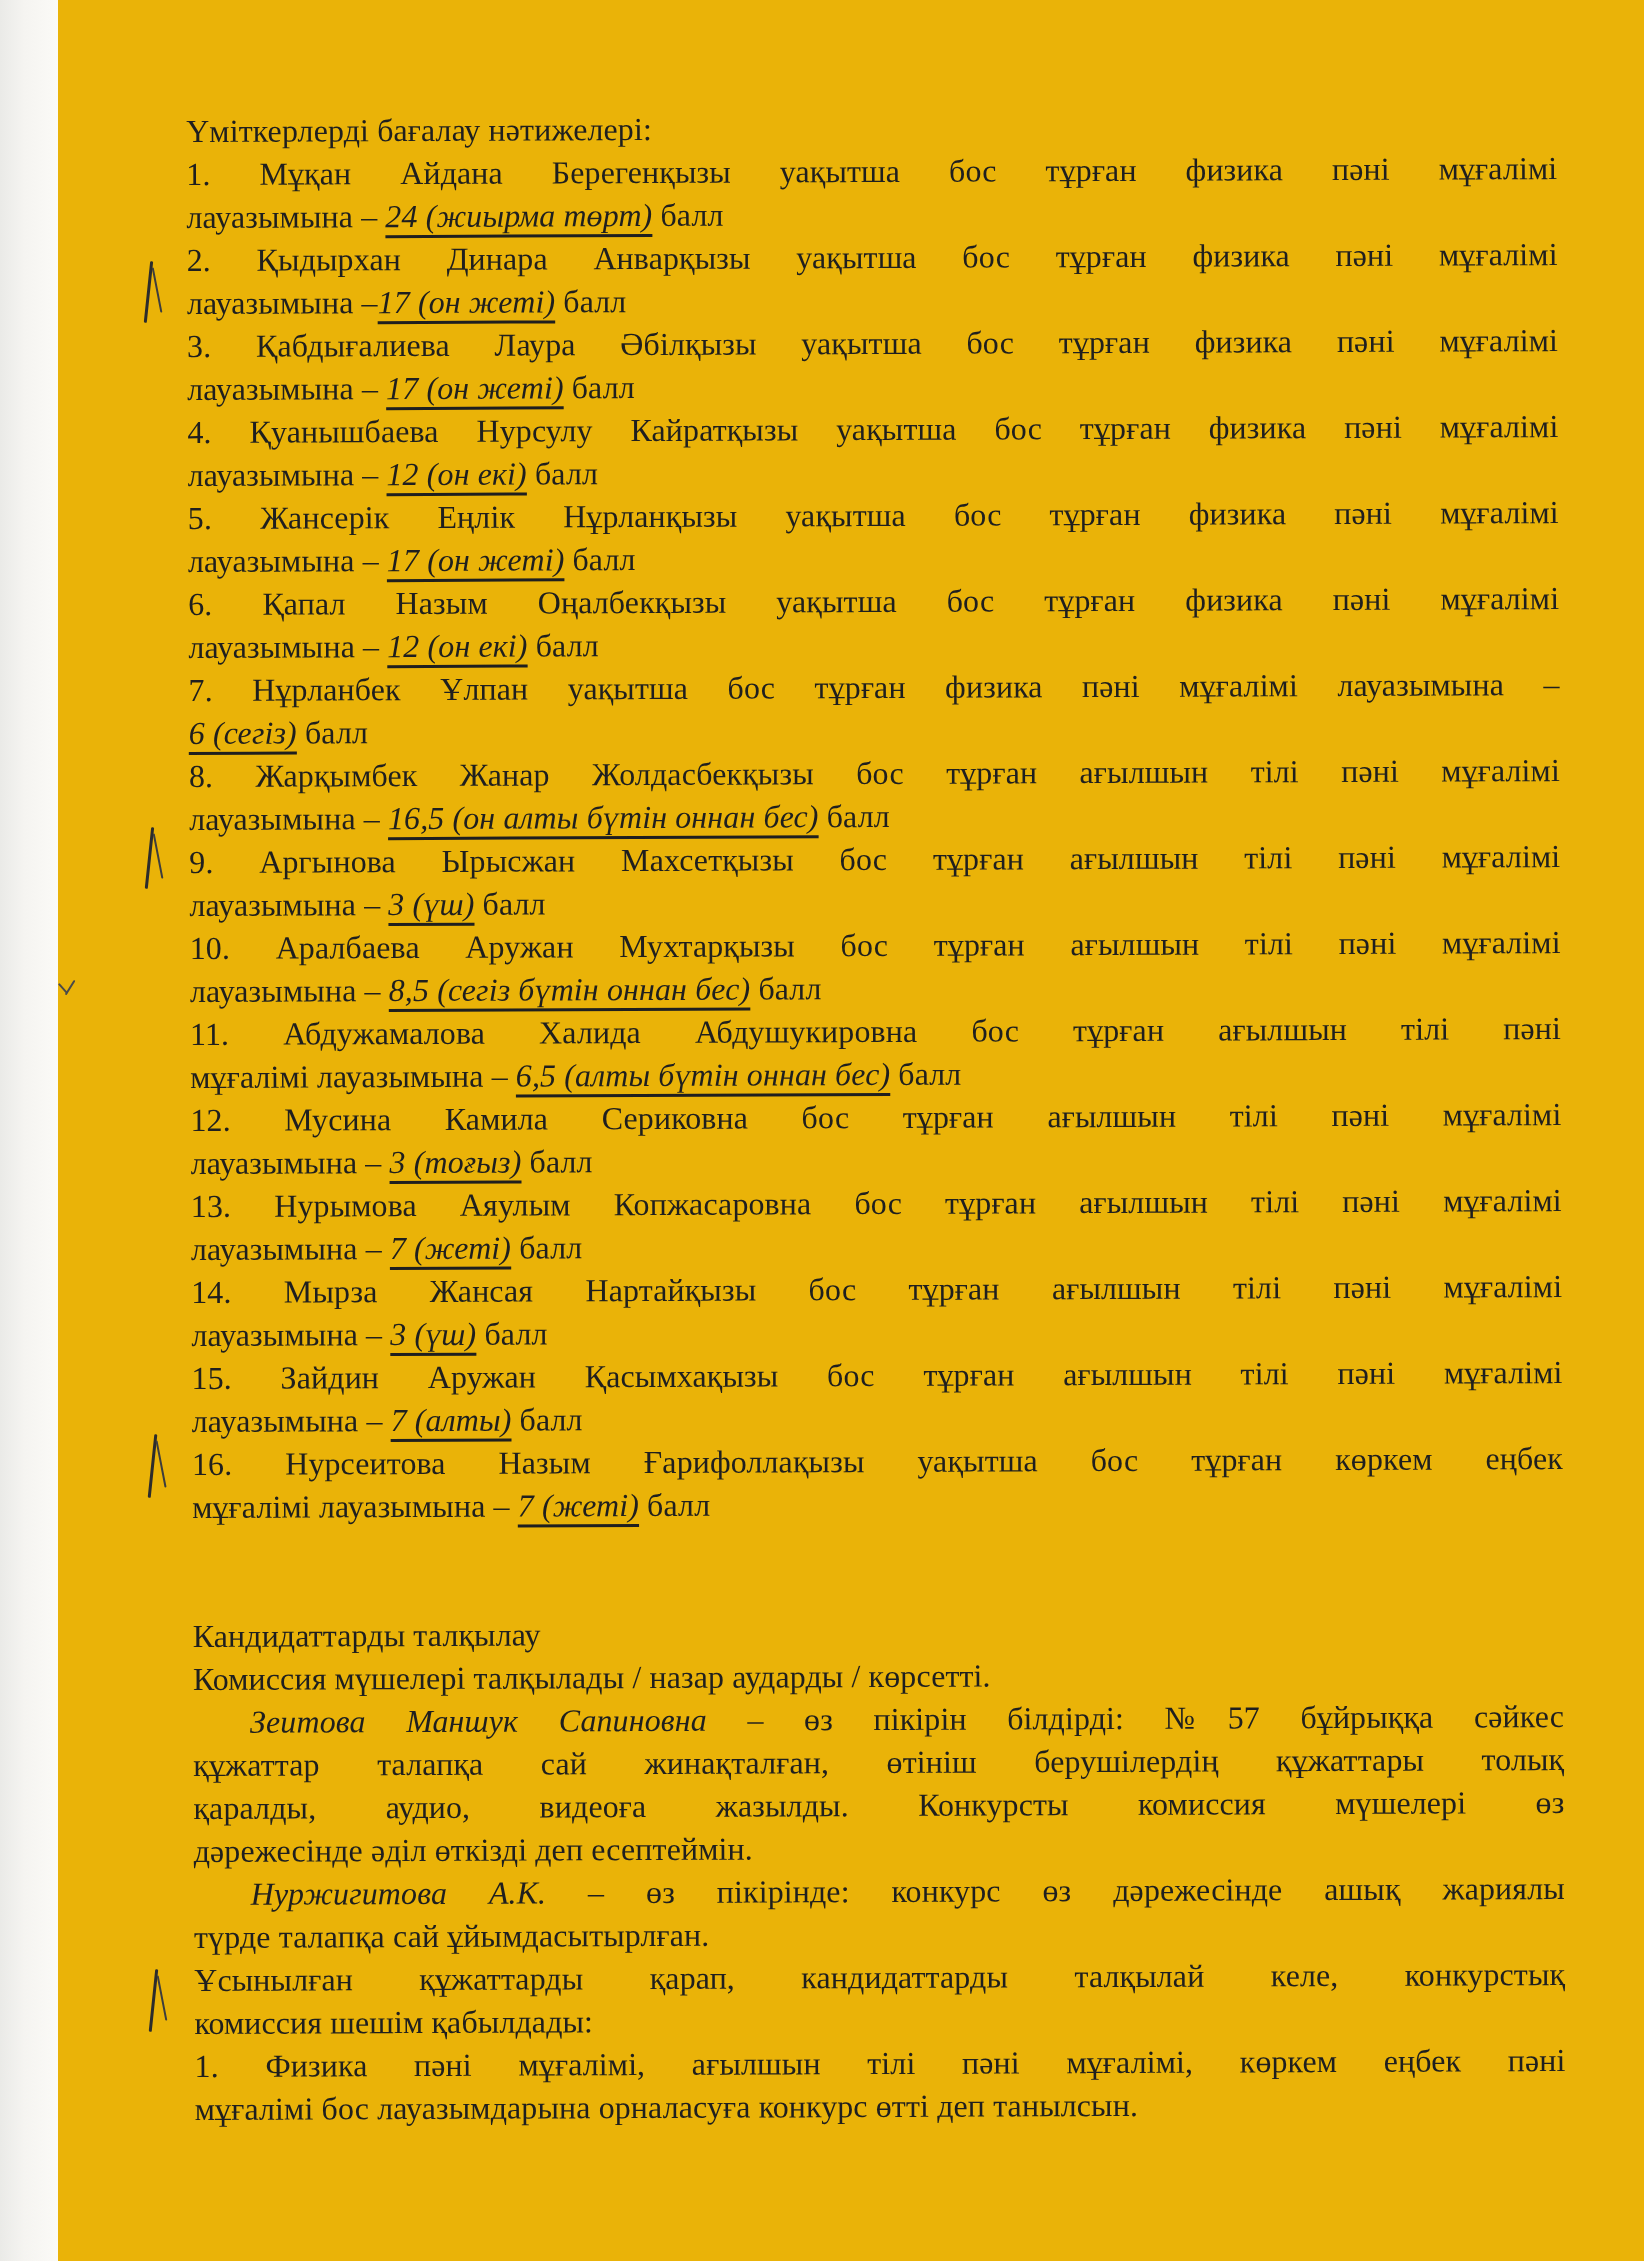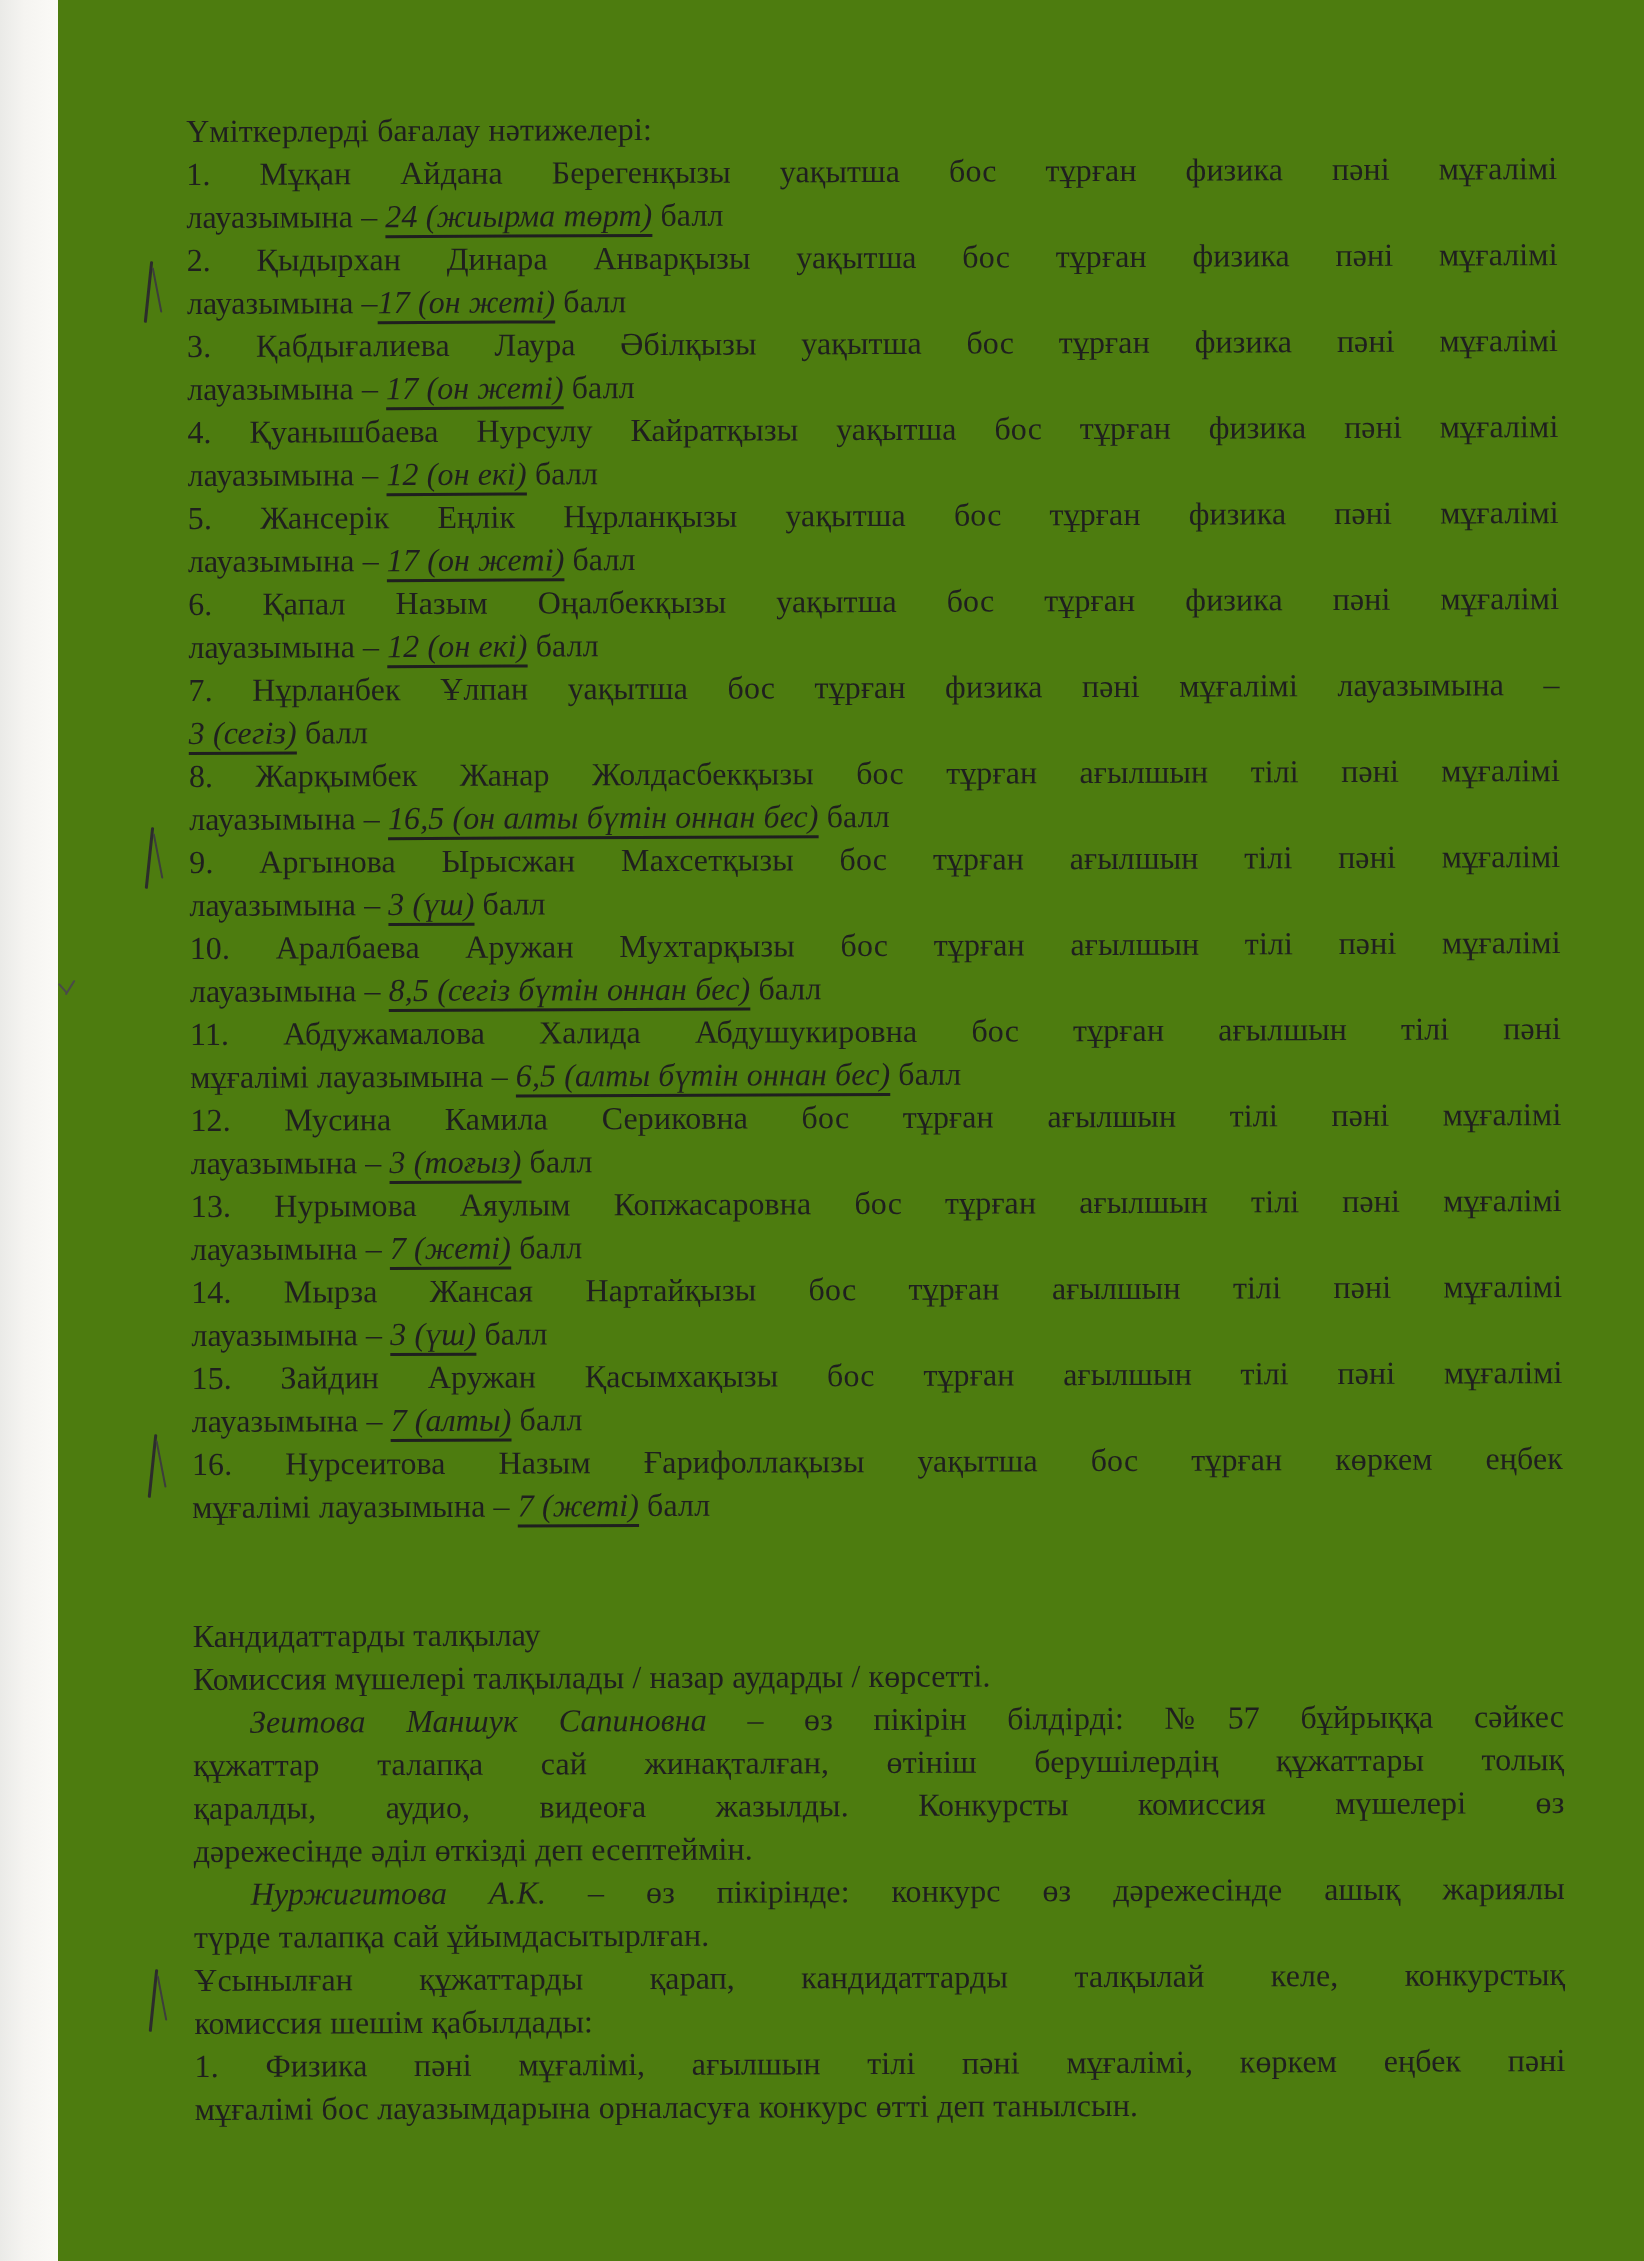--- a/index.html
+++ b/index.html
@@ -4,21 +4,21 @@
 <style>
   html,body{margin:0;padding:0;}
   body{
     width:1644px;height:2261px;
     background:#fbfaf7;
     font-family:"Liberation Serif", serif;
   }
   .page{
     position:relative;
     width:1644px;height:2261px;
-    background:#4d7c0f;
+    background:#eab308;
     overflow:hidden;
     color:#1f1f1f;
   }
   
   .page::before{
     content:"";
     position:absolute;left:0;top:0;bottom:0;width:58px;
     background:linear-gradient(90deg,#eaeae7 0px,#f5f4f1 24.5px,#fbfaf7 57px);
     pointer-events:none;
   }
@@ -97,21 +97,21 @@
     <div class="line jf">4. Қуанышбаева Нурсулу Кайратқызы уақытша бос тұрған физика пәні мұғалімі</div>
     <div class="line"><span>лауазымына – </span><span class="score">12 (он екі)</span><span> балл</span></div>
 
     <div class="line jf">5. Жансерік Еңлік Нұрланқызы уақытша бос тұрған физика пәні мұғалімі</div>
     <div class="line"><span>лауазымына – </span><span class="score">17 (он жеті)</span><span> балл</span></div>
 
     <div class="line jf">6. Қапал Назым Оңалбекқызы уақытша бос тұрған физика пәні мұғалімі</div>
     <div class="line"><span>лауазымына – </span><span class="score">12 (он екі)</span><span> балл</span></div>
 
     <div class="line jf">7. Нұрланбек Ұлпан уақытша бос тұрған физика пәні мұғалімі лауазымына –</div>
-    <div class="line"><span class="score">3 (сегіз)</span><span> балл</span></div>
+    <div class="line"><span class="score">6 (сегіз)</span><span> балл</span></div>
 
     <div class="line jf">8. Жарқымбек Жанар Жолдасбекқызы бос тұрған ағылшын тілі пәні мұғалімі</div>
     <div class="line"><span>лауазымына – </span><span class="score">16,5 (он алты бүтін оннан бес)</span><span> балл</span></div>
 
     <div class="line jf">9. Аргынова Ырысжан Махсетқызы бос тұрған ағылшын тілі пәні мұғалімі</div>
     <div class="line"><span>лауазымына – </span><span class="score">3 (үш)</span><span> балл</span></div>
 
     <div class="line jf">10. Аралбаева Аружан Мухтарқызы бос тұрған ағылшын тілі пәні мұғалімі</div>
     <div class="line"><span>лауазымына – </span><span class="score">8,5 (сегіз бүтін оннан бес)</span><span> балл</span></div>
 

